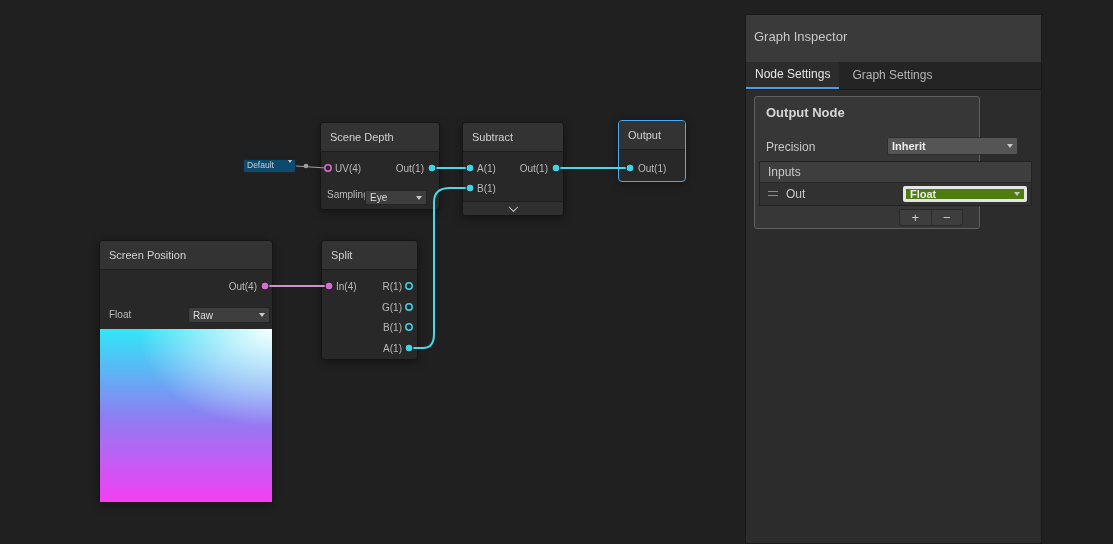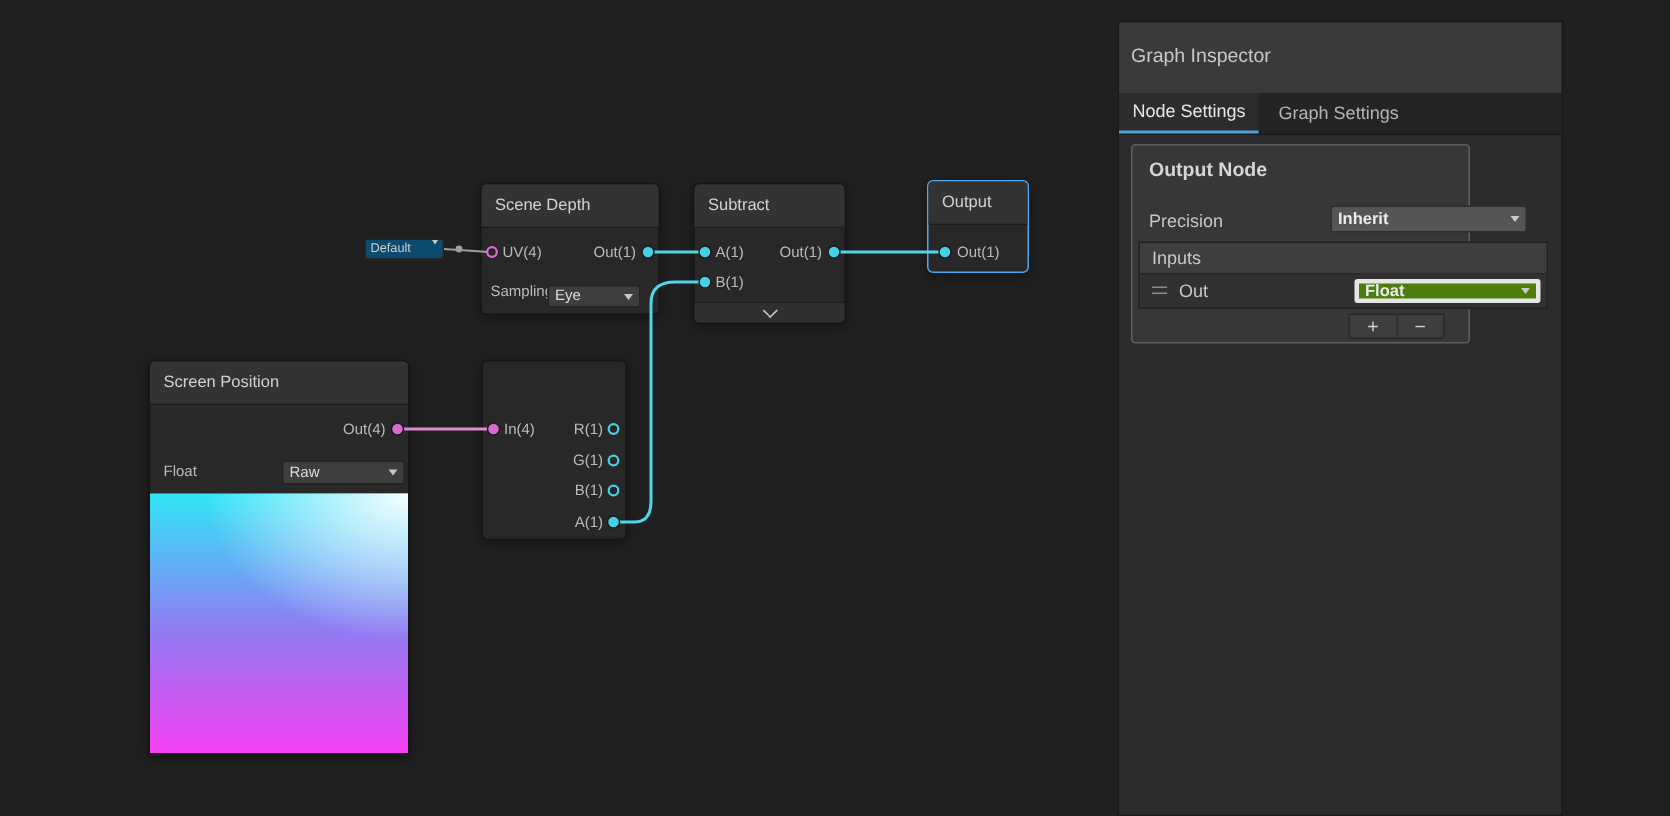--- a/index.html
+++ b/index.html
@@ -76,20 +76,21 @@
     <span class="plabel" style="right:15px;top:40px">Out(4)</span>
     <span class="plabel" style="left:9px;top:68px">Float</span>
     <div class="dd" style="left:88px;top:66px;width:82px;height:16px">
       <span class="dd-txt">Raw</span>
       <span class="caret"></span>
     </div>
     <div class="preview"></div>
   </div>
 
   <div class="node" style="left:321px;top:240px;width:97px;height:120px">
+    <div class="node-header">Split</div>
     <span class="plabel" style="left:14px;top:40px">In(4)</span>
     <span class="plabel" style="right:15px;top:40px">R(1)</span>
     <span class="plabel" style="right:15px;top:61px">G(1)</span>
     <span class="plabel" style="right:15px;top:81px">B(1)</span>
     <span class="plabel" style="right:15px;top:102px">A(1)</span>
   </div>
 
   <div class="node" style="left:320px;top:122px;width:120px;height:88px">
     <div class="node-header">Scene Depth</div>
     <span class="plabel" style="left:14px;top:40px">UV(4)</span>

